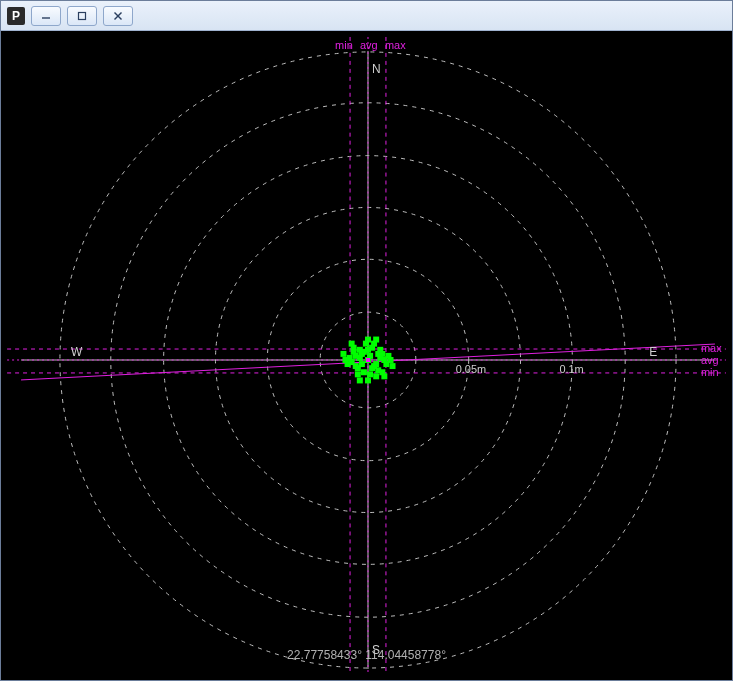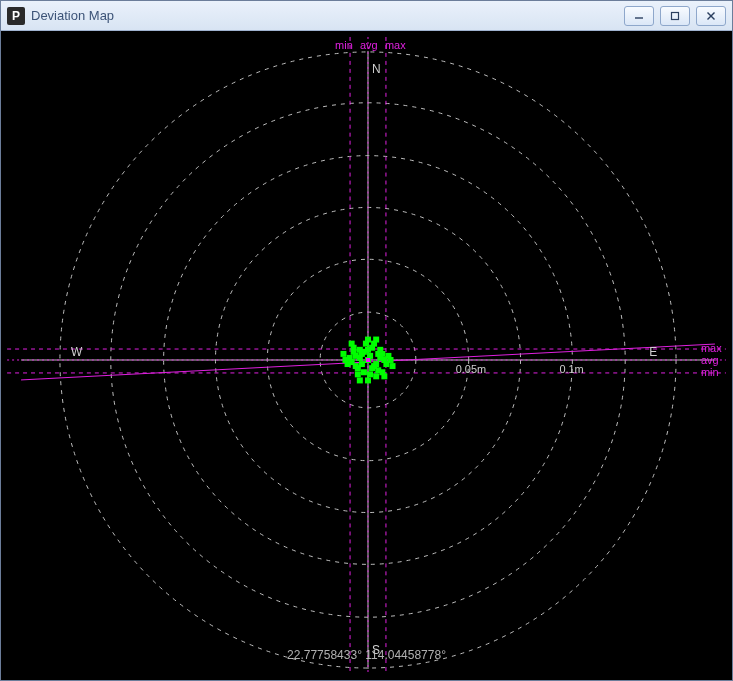--- a/index.html
+++ b/index.html
@@ -95,21 +95,20 @@
     opacity: 0.85;
     pointer-events: none;
   }
 </style>
 </head>
 <body>
 
 <div class="window">
   <div class="titlebar">
     <div class="app-icon">P</div>
-    <div class="title">Deviation Map</div>
     <div class="win-controls">
       <div class="btn">
         <svg viewBox="0 0 12 12">
             <line x1="2" y1="8" x2="10" y2="8" stroke="#2b3f5f" stroke-width="1.4"></line>
           </svg>
       </div>
       <div class="btn">
         <svg viewBox="0 0 12 12">
             <rect x="2.5" y="2.5" width="7" height="7" fill="none" stroke="#2b3f5f" stroke-width="1.2"></rect>
           </svg>

